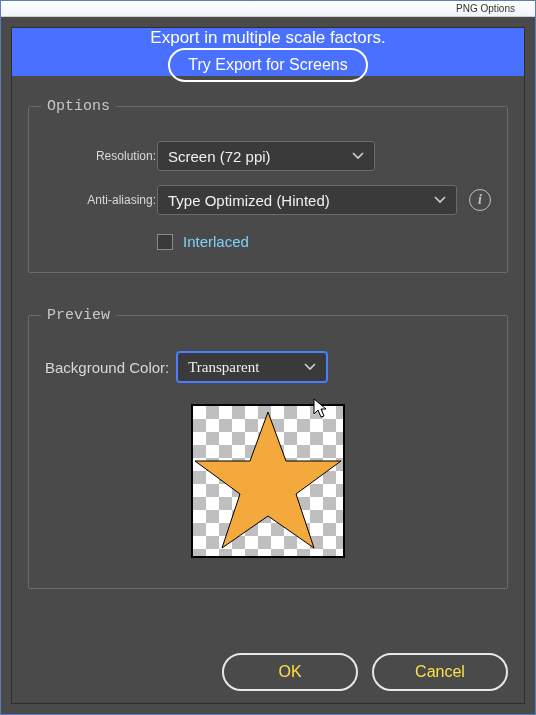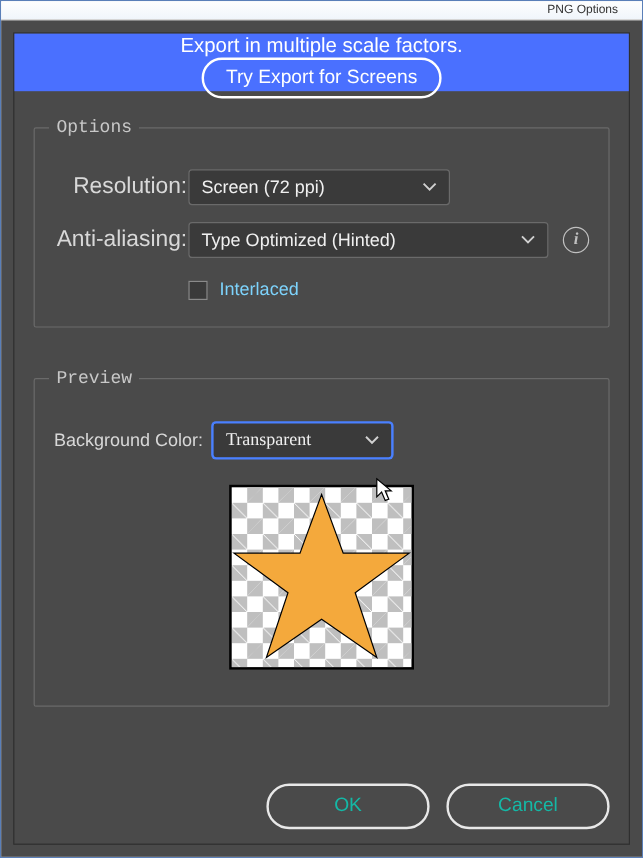--- a/index.html
+++ b/index.html
@@ -35,21 +35,21 @@
   .content { flex: 1; padding: 22px 16px 18px 16px; color: #d8d8d8; }
   fieldset.group {
     border: 1px solid #6a6a6a; border-radius: 2px; padding: 18px 16px 22px 16px;
     margin-bottom: 34px; position: relative;
   }
   fieldset.group legend {
     font-size: 15px; color: #c8c8c8; padding: 0 6px; margin-left: -4px; font-family: Liberation Mono, monospace;
   }
   .row { display: flex; align-items: center; margin-top: 14px; }
   .row:first-of-type { margin-top: 8px; }
-  .lbl { width: 112px; text-align: right; font-size: 19px; color: #d8d8d8; padding-right: 1px; }
+  .lbl { width: 112px; text-align: right; font-size: 12px; color: #d8d8d8; padding-right: 1px; }
   .select {
     background: #3a3a3a; border: 1px solid #6a6a6a; border-radius: 3px;
     height: 30px; display: flex; align-items: center; justify-content: space-between;
     padding: 0 10px; color: #f0f0f0; font-size: 15px; cursor: pointer;
     min-width: 150px;
   }
   .select .chev { margin-left: 16px; }
   .chev svg { display: block; }
   .info {
     width: 22px; height: 22px; border: 1.5px solid #c0c0c0; border-radius: 50%;
@@ -81,21 +81,21 @@
     background-position: 0 0, 0 13px, 13px -13px, -13px 0;
     background-color: #fff;
   }
   .star { position: absolute; inset: 0; display: flex; align-items: center; justify-content: center; }
   .cursor { position: absolute; pointer-events: none; }
   .footer {
     display: flex; justify-content: flex-end; gap: 14px; padding: 12px 16px 12px 0;
   }
   .btn {
     width: 136px; height: 38px; border: 2px solid #e8e8e8; border-radius: 20px;
-    background: transparent; color: #14b8a6; font-size: 16px; cursor: pointer;
+    background: transparent; color: #fde047; font-size: 16px; cursor: pointer;
     display: flex; align-items: center; justify-content: center;
   }
   .ok-btn { border-width: 2.5px; }
 </style>
 </head>
 <body>
 
 <div class="window">
   <div class="titlebar">
     <span>PNG Options</span>

